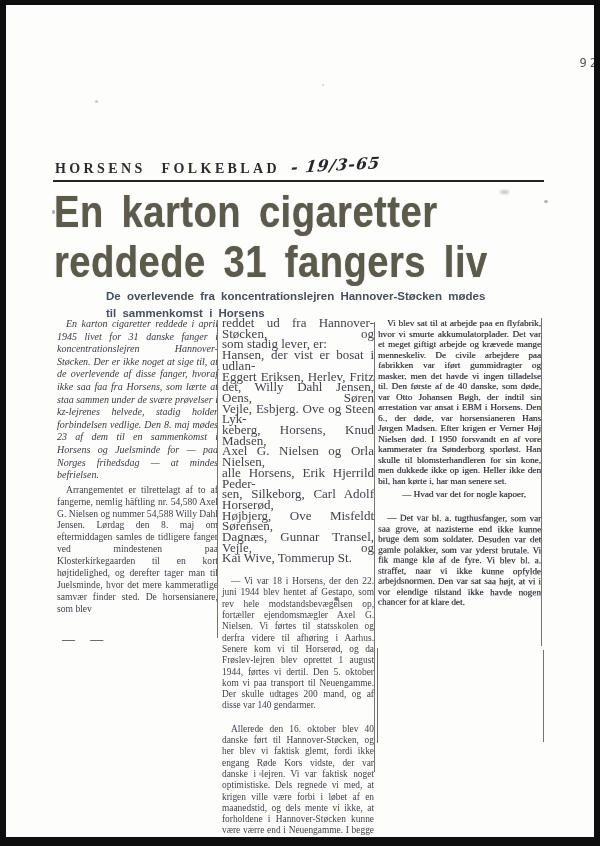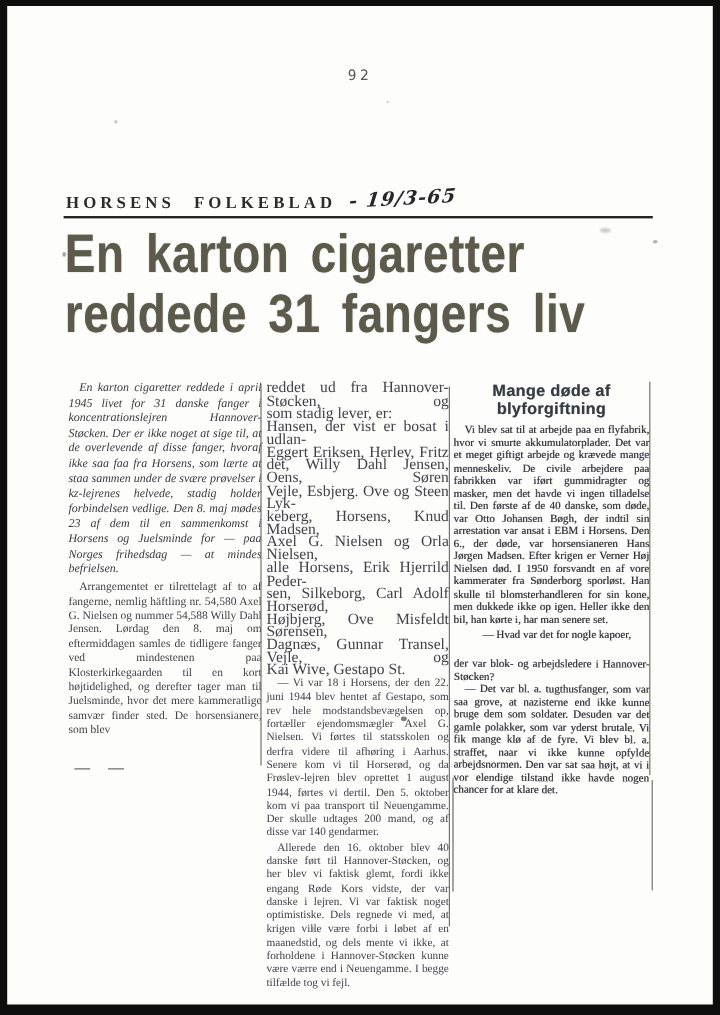--- a/index.html
+++ b/index.html
@@ -7,21 +7,21 @@
     position:relative; width:600px; height:846px;
     background:#fdfdfc; overflow:hidden;
     font-family:"Liberation Serif", serif;
   }
   .frame {
     position:absolute; inset:0; z-index:60; pointer-events:none;
     border-top:5px solid #0e0e0e; border-left:6px solid #0e0e0e;
     border-right:6px solid #0e0e0e; border-bottom:9px solid #0e0e0e;
   }
   .page-number {
-    position:absolute; left:0; top:56px; width:600px; text-align:center;
+    position:absolute; left:0; top:56px; width:600px; text-align:right;
     font-family:"DejaVu Sans Mono", monospace; font-size:12px;
     letter-spacing:3px; color:#565656;
   }
   .masthead-row { position:absolute; left:55px; top:158px; white-space:nowrap; }
   .masthead {
     font-family:"Liberation Serif", serif; font-weight:bold; font-size:14px;
     letter-spacing:3.4px; word-spacing:9px; color:#2c2c2e;
   }
   .handwritten {
     display:inline-block; margin-left:10px;
@@ -55,21 +55,21 @@
   .col2 { left:222px; width:152px; color:#42424b; font-size:9.4px; line-height:11.3px; }
   .names { font-size:13px; line-height:10.7px; }
   .jline { text-align:justify; }
   .jl { text-align-last:justify; }
   .sec-head {
     font-family:"Liberation Sans", sans-serif; font-weight:bold;
     font-size:13px; line-height:15px; color:#3e434b;
     text-align:center; text-align-last:center; letter-spacing:0.3px;
     margin:6px 0 4px; white-space:pre-line;
   }
-  .col2 .body-para { margin-top:1px; }
+  .col2 .body-para { margin-top:12px; }
 
   .col3 { left:378px; width:163px; color:#2f3038; font-size:9.2px; line-height:10.5px;
           text-shadow:0.4px 0 0 rgba(47,48,56,0.55); }
   .col3 .sec-head { margin:0 0 5px; font-size:13.5px; color:#363b44; }
   .question { margin-top:3px; text-align:center; }
   .block2 { margin-top:13px; transform:rotate(0.25deg); }
 
   .dash-mark {
     position:absolute; left:62px; top:632px;
     font-weight:bold; font-size:13px; letter-spacing:6px; color:#3a3a3a;
@@ -102,20 +102,22 @@
   <div class="masthead-row">
     <span class="masthead">HORSENS FOLKEBLAD</span><span class="handwritten">- 19/3-65</span>
   </div>
   <div class="masthead-rule"></div>
 
   <div class="headline">
     <div>En karton cigaretter</div>
     <div>reddede 31 fangers liv</div>
   </div>
 
+  <div class="subhead">De overlevende fra koncentrationslejren Hannover-Støcken mødes
+til sammenkomst i Horsens</div>
 
   <div class="col col1">
     <div class="lead indent">En karton cigaretter reddede i april 1945 livet for 31 danske fanger i koncentrationslejren Hannover-Støcken. Der er ikke noget at sige til, at de overlevende af disse fanger, hvoraf ikke saa faa fra Horsens, som lærte at staa sammen under de svære prøvelser i kz-lejrenes helvede, stadig holder forbindelsen vedlige. Den 8. maj mødes 23 af dem til en sammenkomst i Horsens og Juelsminde for — paa Norges frihedsdag — at mindes befrielsen.</div>
     <div class="para2 indent">Arrangementet er tilrettelagt af to af fangerne, nemlig häftling nr. 54,580 Axel G. Nielsen og nummer 54,588 Willy Dahl Jensen. Lørdag den 8. maj om eftermiddagen samles de tidligere fanger ved mindestenen paa Klosterkirkegaarden til en kort højtidelighed, og derefter tager man til Juelsminde, hvor det mere kammeratlige samvær finder sted. De horsensianere, som blev</div>
   </div>
   <div class="dash-mark">— —</div>
 
   <div class="col col2">
     <div class="names">
       <div class="jline jl">reddet ud fra Hannover-Støcken, og</div>
@@ -123,33 +125,30 @@
       <div class="jline jl">Hansen, der vist er bosat i udlan-</div>
       <div class="jline jl">Eggert Eriksen, Herlev, Fritz</div>
       <div class="jline jl">det, Willy Dahl Jensen, Oens, Søren</div>
       <div class="jline jl">Vejle, Esbjerg. Ove og Steen Lyk-</div>
       <div class="jline jl">keberg, Horsens, Knud Madsen,</div>
       <div class="jline jl">Axel G. Nielsen og Orla Nielsen,</div>
       <div class="jline jl">alle Horsens, Erik Hjerrild Peder-</div>
       <div class="jline jl">sen, Silkeborg, Carl Adolf Horserød,</div>
       <div class="jline jl">Højbjerg, Ove Misfeldt Sørensen,</div>
       <div class="jline jl">Dagnæs, Gunnar Transel, Vejle, og</div>
-      <div class="jline">Kai Wive, Gestapo St.</div>
+      <div class="jline">Kai Wive, Tommerup St.</div>
     </div>
     <div class="body-para indent">— Vi var 18 i Horsens, der den 22. juni 1944 blev hentet af Gestapo, som rev hele modstandsbevægelsen op, fortæller ejendomsmægler Axel G. Nielsen. Vi førtes til statsskolen og derfra videre til afhøring i Aarhus. Senere kom vi til Horserød, og da Frøslev-lejren blev oprettet 1 august 1944, førtes vi dertil. Den 5. oktober kom vi paa transport til Neuengamme. Der skulle udtages 200 mand, og af disse var 140 gendarmer.</div>
     <div class="body-para indent">Allerede den 16. oktober blev 40 danske ført til Hannover-Støcken, og her blev vi faktisk glemt, fordi ikke engang Røde Kors vidste, der var danske i lejren. Vi var faktisk noget optimistiske. Dels regnede vi med, at krigen ville være forbi i løbet af en maanedstid, og dels mente vi ikke, at forholdene i Hannover-Støcken kunne være værre end i Neuengamme. I begge tilfælde tog vi fejl.</div>
   </div>
 
   <div class="col col3">
-    <div class="sec-head">Mange døde af
-blyforgiftning</div>
     <div class="body-para indent">Vi blev sat til at arbejde paa en flyfabrik, hvor vi smurte akkumulatorplader. Det var et meget giftigt arbejde og krævede mange menneskeliv. De civile arbejdere paa fabrikken var iført gummidragter og masker, men det havde vi ingen tilladelse til. Den første af de 40 danske, som døde, var Otto Johansen Bøgh, der indtil sin arrestation var ansat i EBM i Horsens. Den 6., der døde, var horsensianeren Hans Jørgen Madsen. Efter krigen er Verner Høj Nielsen død. I 1950 forsvandt en af vore kammerater fra Sønderborg sporløst. Han skulle til blomsterhandleren for sin kone, men dukkede ikke op igen. Heller ikke den bil, han kørte i, har man senere set.</div>
     <div class="question indent">— Hvad var det for nogle kapoer,</div>
     <div class="block2">
-      <div class="body-para">der var blok- og arbejdsledere i Hannover-Støcken?</div>
       <div class="body-para indent">— Det var bl. a. tugthusfanger, som var saa grove, at nazisterne end ikke kunne bruge dem som soldater. Desuden var det gamle polakker, som var yderst brutale. Vi fik mange klø af de fyre. Vi blev bl. a. straffet, naar vi ikke kunne opfylde arbejdsnormen. Den var sat saa højt, at vi i vor elendige tilstand ikke havde nogen chancer for at klare det.</div>
     </div>
   </div>
 
   <div class="vrule" id="rule-c1c2"></div>
   <div class="vrule" id="rule-c2c3"></div>
   <div class="vrule" id="rule-right"></div>
   <div class="vrule" id="rule-right2"></div>
   <div class="vrule" id="rule-block2-left"></div>
 

